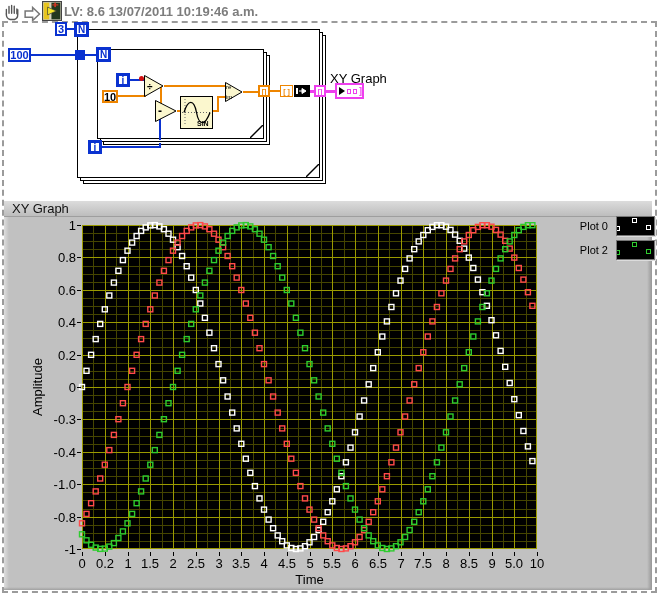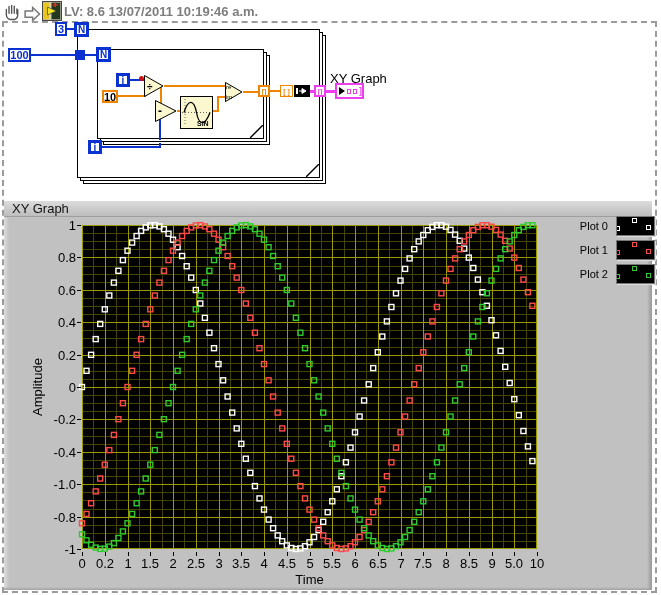--- a/index.html
+++ b/index.html
@@ -620,47 +620,39 @@
         <div class="tlab-y" style="top: 25px;">0.8</div>
         <div class="tick-y" style="top: 65px;"></div>
         <div class="tlab-y" style="top: 58px;">0.6</div>
         <div class="tick-y" style="top: 97px;"></div>
         <div class="tlab-y" style="top: 90px;">0.4</div>
         <div class="tick-y" style="top: 130px;"></div>
         <div class="tlab-y" style="top: 123px;">0.2</div>
         <div class="tick-y" style="top: 162px;"></div>
         <div class="tlab-y" style="top: 155px;">0</div>
         <div class="tick-y" style="top: 194px;"></div>
-        <div class="tlab-y" style="top: 187px;">-0.2</div>
+        <div class="tlab-y" style="top: 187px;">-0.3</div>
         <div class="tick-y" style="top: 227px;"></div>
         <div class="tlab-y" style="top: 220px;">-0.4</div>
         <div class="tick-y" style="top: 259px;"></div>
         <div class="tlab-y" style="top: 252px;">-1.0</div>
         <div class="tick-y" style="top: 292px;"></div>
         <div class="tlab-y" style="top: 285px;">-0.8</div>
         <div class="tick-y" style="top: 324px;"></div>
         <div class="tlab-y" style="top: 317px;">-1</div>
       </div>
   </div>
 
   <div id="legend">
     <div class="lrow">
       <span class="llab">Plot 0</span>
       <span class="swatch">
           <div class="mk" style="left: 15px; top: 1px; border-color: rgb(255, 255, 255);"></div>
           <div class="mk" style="left: -2px; top: 9px; border-color: rgb(255, 255, 255);"></div>
           <div class="mk" style="left: 29px; top: 8px; border-color: rgb(255, 255, 255);"></div>
-        </span>
-    </div>
-    <div class="lrow">
-      <span class="llab">Plot 1</span>
-      <span class="swatch">
-          <div class="mk" style="left: 15px; top: 1px; border-color: rgb(255, 74, 74);"></div>
-          <div class="mk" style="left: -2px; top: 9px; border-color: rgb(255, 74, 74);"></div>
-          <div class="mk" style="left: 29px; top: 8px; border-color: rgb(255, 74, 74);"></div>
         </span>
     </div>
     <div class="lrow">
       <span class="llab">Plot 2</span>
       <span class="swatch">
           <div class="mk" style="left: 15px; top: 1px; border-color: rgb(46, 204, 46);"></div>
           <div class="mk" style="left: -2px; top: 9px; border-color: rgb(46, 204, 46);"></div>
           <div class="mk" style="left: 29px; top: 8px; border-color: rgb(46, 204, 46);"></div>
         </span>
     </div>

